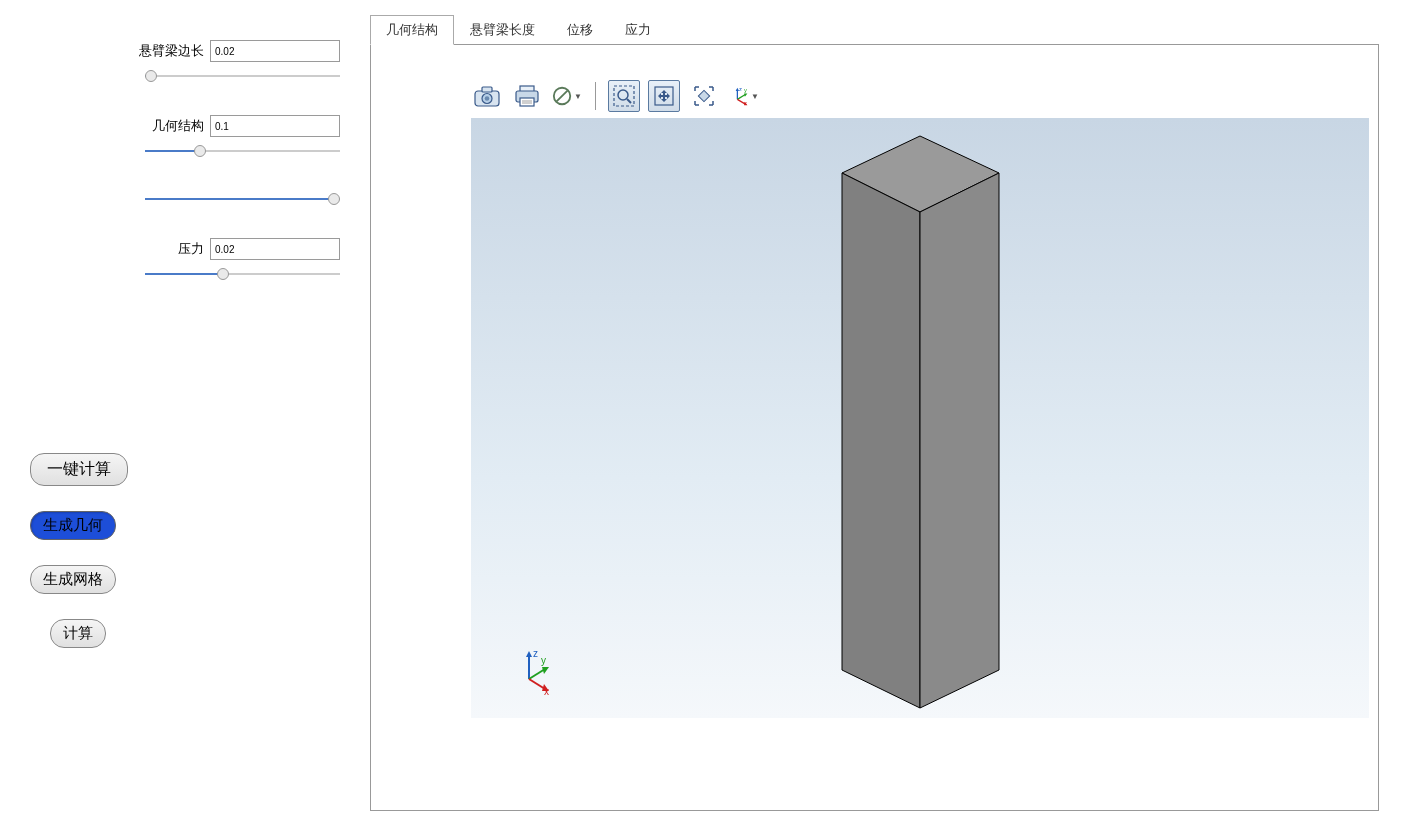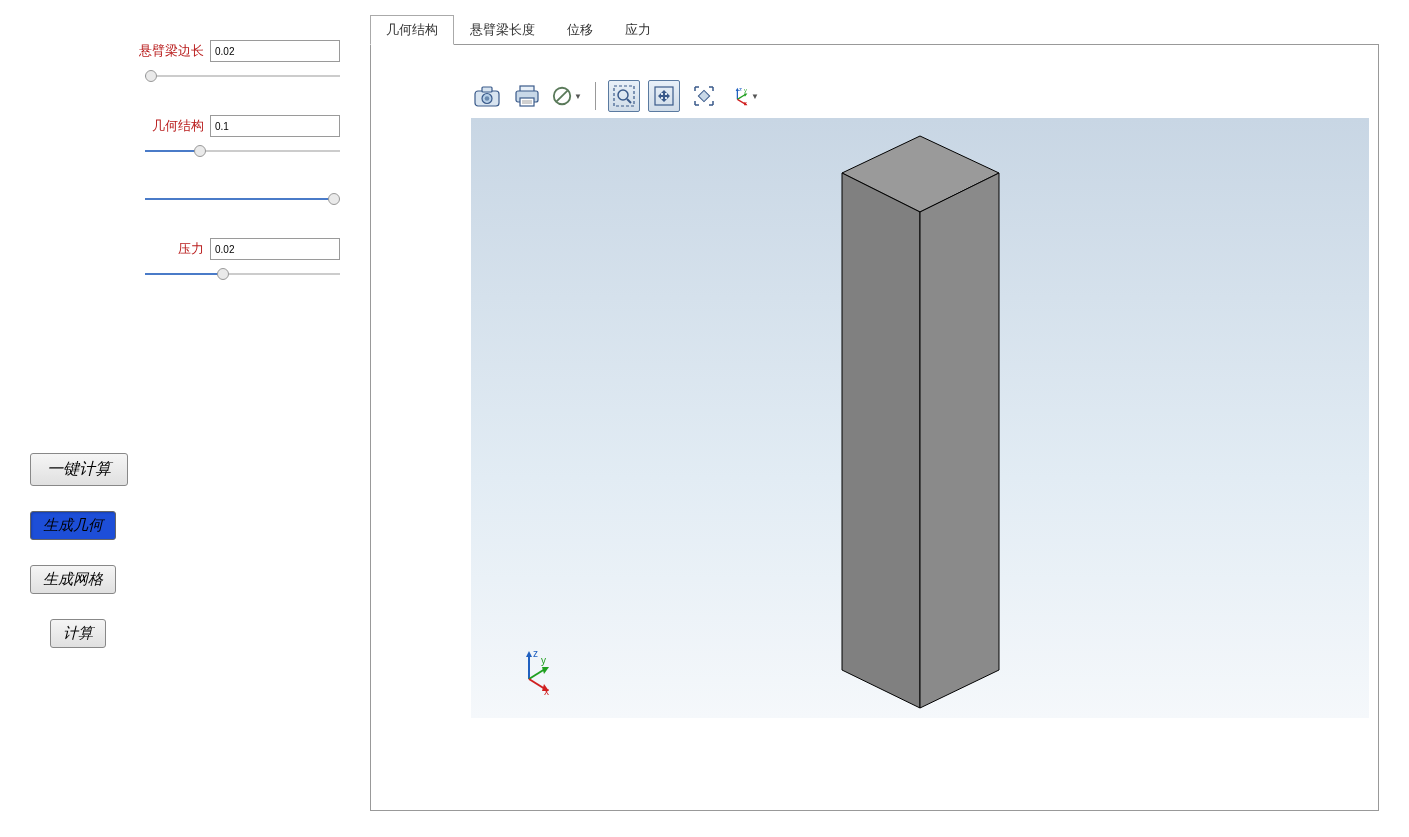--- a/index.html
+++ b/index.html
@@ -35,21 +35,21 @@
     .param-row {
       display: flex;
       align-items: center;
       justify-content: flex-end;
       margin-bottom: 5px;
       width: 100%;
     }
     .param-label {
       font-size: 13px;
       margin-right: 6px;
-      color: #b91c1c;
+      color: #000000;
       white-space: nowrap;
     }
     .param-input {
       width: 130px;
       height: 22px;
       padding: 1px 4px;
       font-size: 10px;
       border: 1px solid #9a9a9a;
       background: #fff;
     }
@@ -87,24 +87,23 @@
       display: flex;
       flex-direction: column;
       align-items: flex-start;
       gap: 25px;
     }
     .btn {
       font-size: 16px;
       padding: 5px 16px;
       background: linear-gradient(#f5f5f5, #e0e0e0);
       border: 1px solid #888;
-      border-radius: 3px;
+      border-radius: 14px;
       cursor: pointer;
       font-family: inherit;
-      font-style: italic;
     }
     .btn-small {
       font-size: 15px;
       padding: 4px 12px;
     }
     .btn-active {
       background: #1d4ed8;
       border: 1px solid #666;
       box-shadow: inset 1px 1px 2px rgba(0,0,0,0.2);
     }

